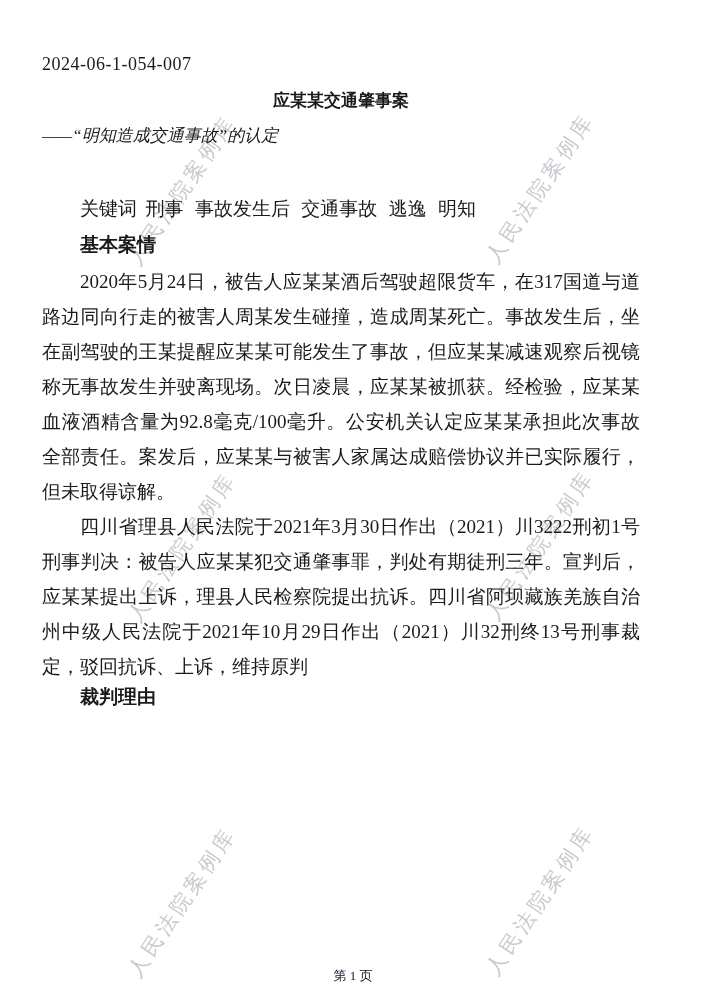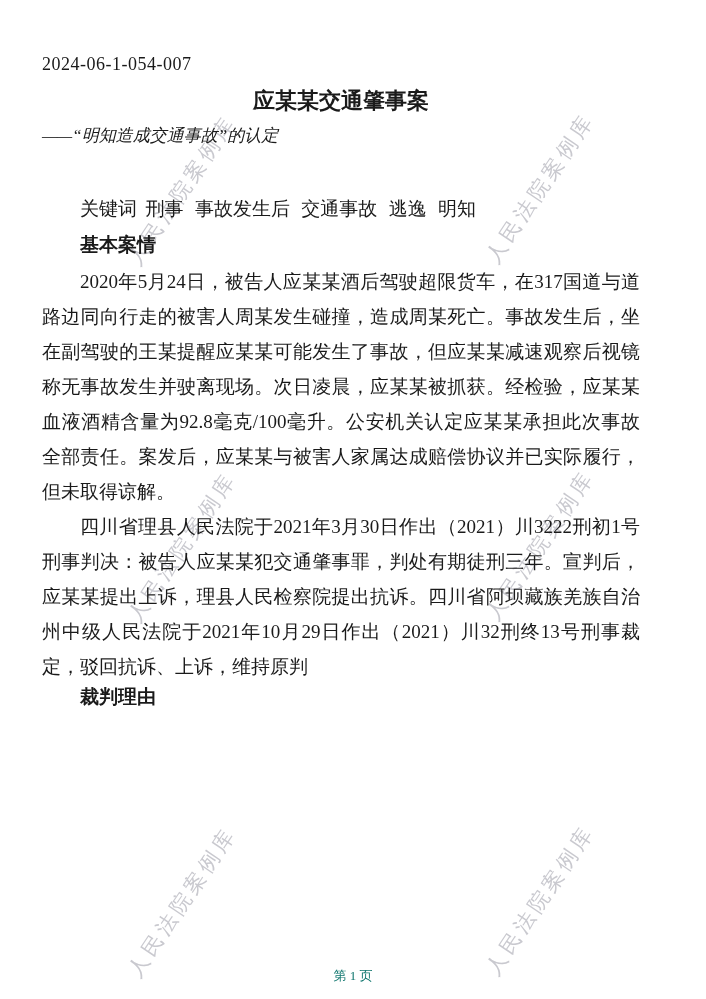--- a/index.html
+++ b/index.html
@@ -42,21 +42,21 @@
     padding: 52px 66px 0 42px;
     box-sizing: border-box;
   }
   .doc-number {
     font-size: 18px;
     line-height: 24px;
     letter-spacing: 0.5px;
   }
   .title {
     margin: 13px 0 0 0;
-    font-size: 22px;
+    font-size: 17px;
     line-height: 24px;
     font-weight: bold;
     text-align: center;
     font-family: "Liberation Serif", serif;
   }
   .subtitle {
     margin-top: 11px;
     font-size: 17px;
     line-height: 24px;
     text-align: left;
@@ -90,21 +90,21 @@
     text-align: justify;
     text-indent: 2em;
   }
   p.body.mid { margin-top: 0; }
   p.body.reason { margin-top: 10px; }
   .footer {
     position: absolute;
     left: 0; right: 0; bottom: 14px;
     text-align: center;
     font-size: 13px;
-    color: #0f766e;
+    color: #0f172a;
   }
 </style>
 </head>
 <body>
 
 <div class="page">
 
   <div class="watermark-layer">
     <div class="wm" style="color: rgb(201, 201, 207);">人民法院案例库</div>
     <div class="wm" style="color: rgb(201, 201, 207);">人民法院案例库</div>

